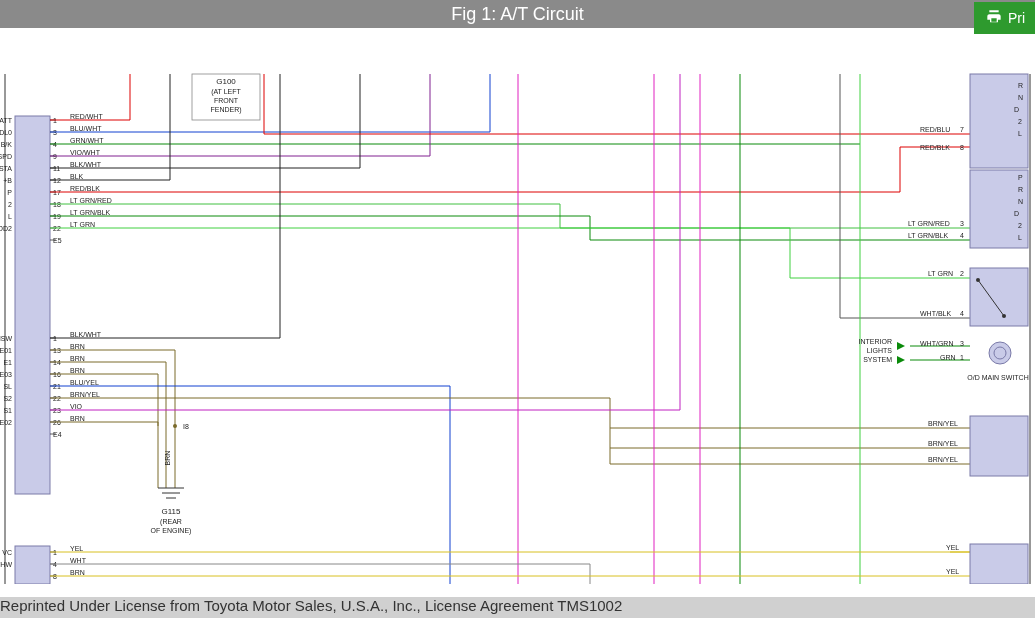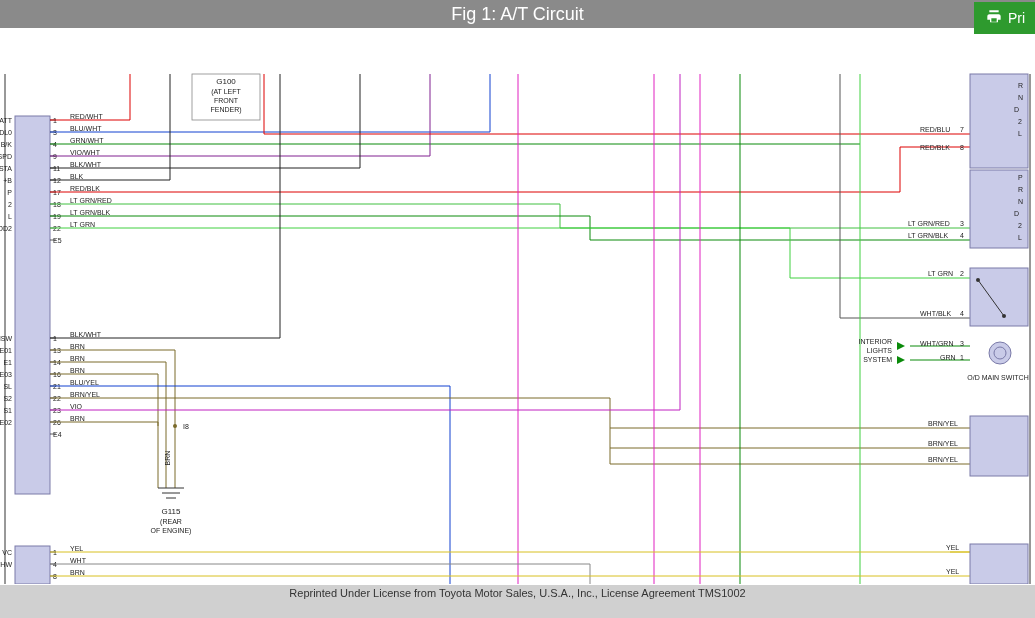--- a/index.html
+++ b/index.html
@@ -3,21 +3,21 @@
 <meta charset="utf-8">
 <style>
   * { box-sizing: border-box; margin: 0; padding: 0; }
   body { font-family: Arial, sans-serif; background: #fff; width: 1035px; height: 618px; overflow: hidden; position: relative; }
   .header { background: #8a8a8a; height: 28px; display: flex; align-items: center; justify-content: center; position: relative; }
   .header-title { color: #fff; font-size: 18px; font-weight: 400; }
   .print-btn { position: absolute; right: 0; top: 2px; background: #2e9a2e; color: #fff; border: none; height: 32px; padding: 0 10px 0 12px; display: flex; align-items: center; gap: 6px; font-size: 14px; cursor: pointer; }
   .print-btn svg { width: 16px; height: 16px; fill: #fff; }
   .diagram-wrap { position: relative; width: 926px; height: 556px; background: #fff; }
   .diagram { position: absolute; left: 0; top: 0; }
-  .footer { position: absolute; bottom: 0; left: 0; right: 0; background: #d0d0d0; color: #333; font-size: 11px; text-align: center; height: 33px; line-height: 17px; }
+  .footer { position: absolute; bottom: 0; left: 0; right: 0; background: #d0d0d0; color: #333; font-size: 15px; height: 21px; line-height: 17px; }
   text.pin  { font: 7px Arial; fill: #222; }
   text.lbl  { font: 7px Arial; fill: #222; }
   text.big  { font: 8px Arial; fill: #222; }
   .ecu { fill: #c9cbe8; stroke: #7a7aa8; stroke-width: 1; }
   .comp { fill: #c9cbe8; stroke: #7a7aa8; stroke-width: 1; }
   .gnd-box { fill: none; stroke: #888; stroke-width: 0.8; }
 </style>
 </head>
 <body>
 

